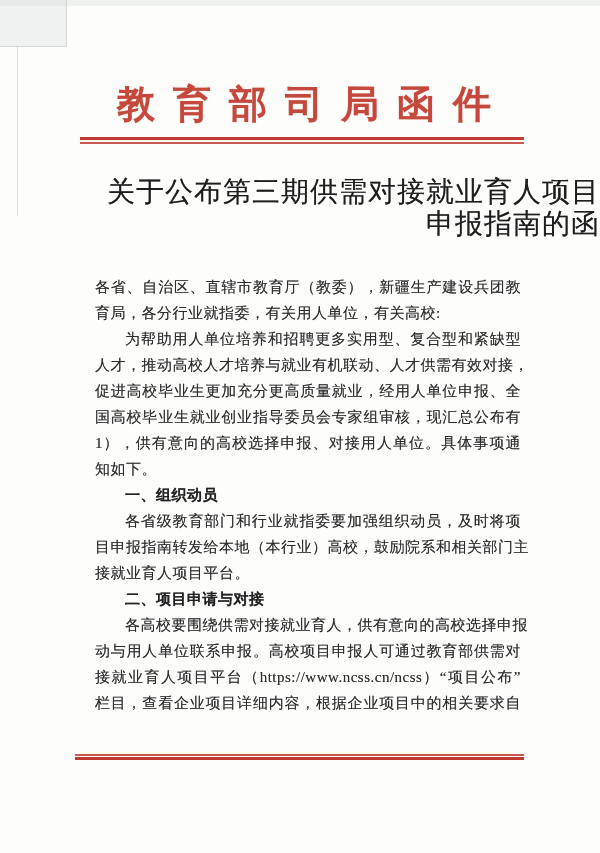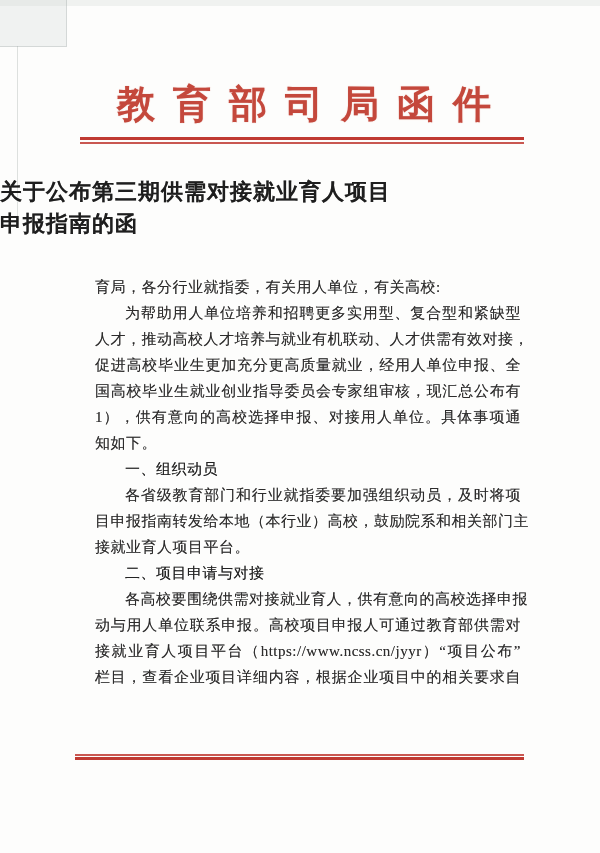--- a/index.html
+++ b/index.html
@@ -41,39 +41,39 @@
   .rule-header .thick{height:3px;background:var(--red-rule);}
   .rule-header .gap{height:2px;}
   .rule-header .thin{height:1.5px;background:var(--red-rule);opacity:.85;}
   .rule-footer{top:754px;left:75px;width:449px;}
   .rule-footer .thin{height:1.5px;background:var(--red-rule);opacity:.85;}
   .rule-footer .gap{height:1.5px;}
   .rule-footer .thick{height:3px;background:var(--red-rule);}
 
   .doc-title{
     position:absolute;top:176px;left:0;width:100%;
-    text-align:left;
-    font-size:22px;line-height:32px;font-weight:bold;
+    text-align:right;
+    font-size:28px;line-height:32px;font-weight:normal;
     color:#1e1e1e;
     text-shadow:0 0 0.6px rgba(30,30,30,0.55);
     letter-spacing:1px;
   }
 
   .doc-body{
     position:absolute;top:274px;left:95px;width:426px;
     font-size:15px;line-height:26px;
     color:var(--body-text);
     text-shadow:0 0 0.5px rgba(55,55,55,0.55);
   }
   .line{white-space:nowrap;letter-spacing:0.5px;}
   .line.fill{text-align:justify;text-align-last:justify;}
   .line.indent{text-indent:2em;}
   .line.heading{
     font-family:"Liberation Sans","DejaVu Sans",sans-serif;
-    font-weight:normal;color:#222;
+    font-weight:bold;color:#222;
     text-shadow:0 0 0.5px rgba(34,34,34,0.6);
   }
 </style>
 </head>
 <body>
 
 <div class="scan" style="--red-text: #c4483c; --red-rule: #c03a32; --body-text: #2d2c2c;">
 
   <div class="artifact-topstrip"></div>
   <div class="artifact-corner"></div>
@@ -86,35 +86,36 @@
     <div class="gap"></div>
     <div class="thin"></div>
   </div>
 
   <div class="doc-title">
     <div>关于公布第三期供需对接就业育人项目</div>
     <div>申报指南的函</div>
   </div>
 
   <div class="doc-body">
+      <div class="line fill">各省、自治区、直辖市教育厅（教委），新疆生产建设兵团教</div>
       <div class="line">育局，各分行业就指委，有关用人单位，有关高校:</div>
       <div class="line indent fill">为帮助用人单位培养和招聘更多实用型、复合型和紧缺型</div>
       <div class="line fill">人才，推动高校人才培养与就业有机联动、人才供需有效对接，</div>
       <div class="line fill">促进高校毕业生更加充分更高质量就业，经用人单位申报、全</div>
       <div class="line fill">国高校毕业生就业创业指导委员会专家组审核，现汇总公布有</div>
       <div class="line fill">1），供有意向的高校选择申报、对接用人单位。具体事项通</div>
       <div class="line">知如下。</div>
       <div class="line heading indent">一、组织动员</div>
       <div class="line indent fill">各省级教育部门和行业就指委要加强组织动员，及时将项</div>
       <div class="line fill">目申报指南转发给本地（本行业）高校，鼓励院系和相关部门主</div>
       <div class="line">接就业育人项目平台。</div>
       <div class="line heading indent">二、项目申请与对接</div>
       <div class="line indent fill">各高校要围绕供需对接就业育人，供有意向的高校选择申报</div>
       <div class="line fill">动与用人单位联系申报。高校项目申报人可通过教育部供需对</div>
-      <div class="line fill">接就业育人项目平台（https://www.ncss.cn/jyyr）“项目公布”</div>
+      <div class="line fill">接就业育人项目平台（https://www.ncss.cn/ncss）“项目公布”</div>
       <div class="line fill">栏目，查看企业项目详细内容，根据企业项目中的相关要求自</div>
     </div>
 
   <div class="rule rule-footer">
     <div class="thin"></div>
     <div class="gap"></div>
     <div class="thick"></div>
   </div>
 
 </div>

